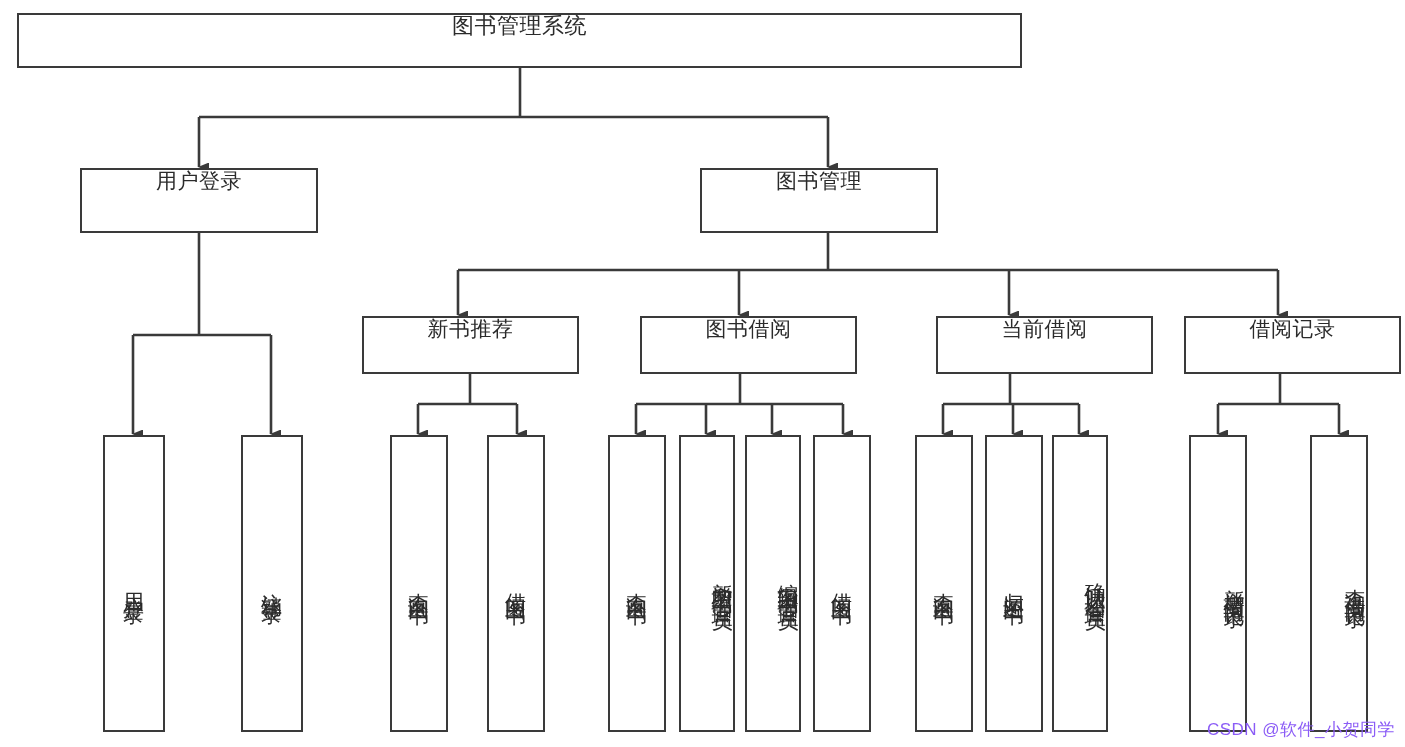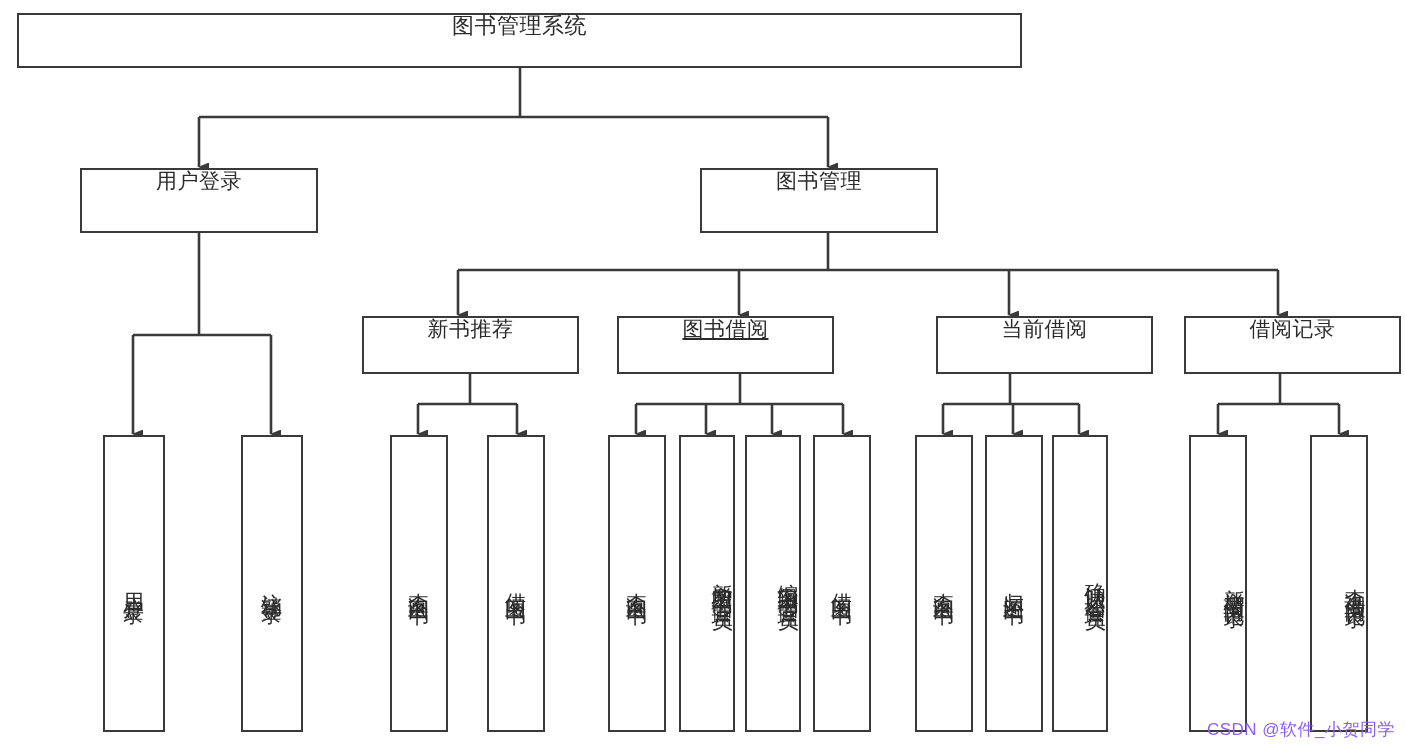--- a/index.html
+++ b/index.html
@@ -133,21 +133,21 @@
         <span class="node-label">用户登录</span>
       </div>
       <div class="node branch" style="left: 700px; top: 168px; width: 238px; height: 65px;">
         <span class="node-label">图书管理</span>
       </div>
     </div>
   <div id="level3-container">
       <div class="node branch" style="left: 362px; top: 316px; width: 217px; height: 58px;">
         <span class="node-label">新书推荐</span>
       </div>
-      <div class="node branch" style="left: 617px; top: 316px; width: 217px; height: 58px; text-decoration: underline;">
+      <div class="node branch" style="left: 640px; top: 316px; width: 217px; height: 58px;">
         <span class="node-label">图书借阅</span>
       </div>
       <div class="node branch" style="left: 936px; top: 316px; width: 217px; height: 58px;">
         <span class="node-label">当前借阅</span>
       </div>
       <div class="node branch" style="left: 1172px; top: 316px; width: 217px; height: 58px; margin-left: 12px;">
         <span class="node-label">借阅记录</span>
       </div>
     </div>
   <div id="leaves-container">

